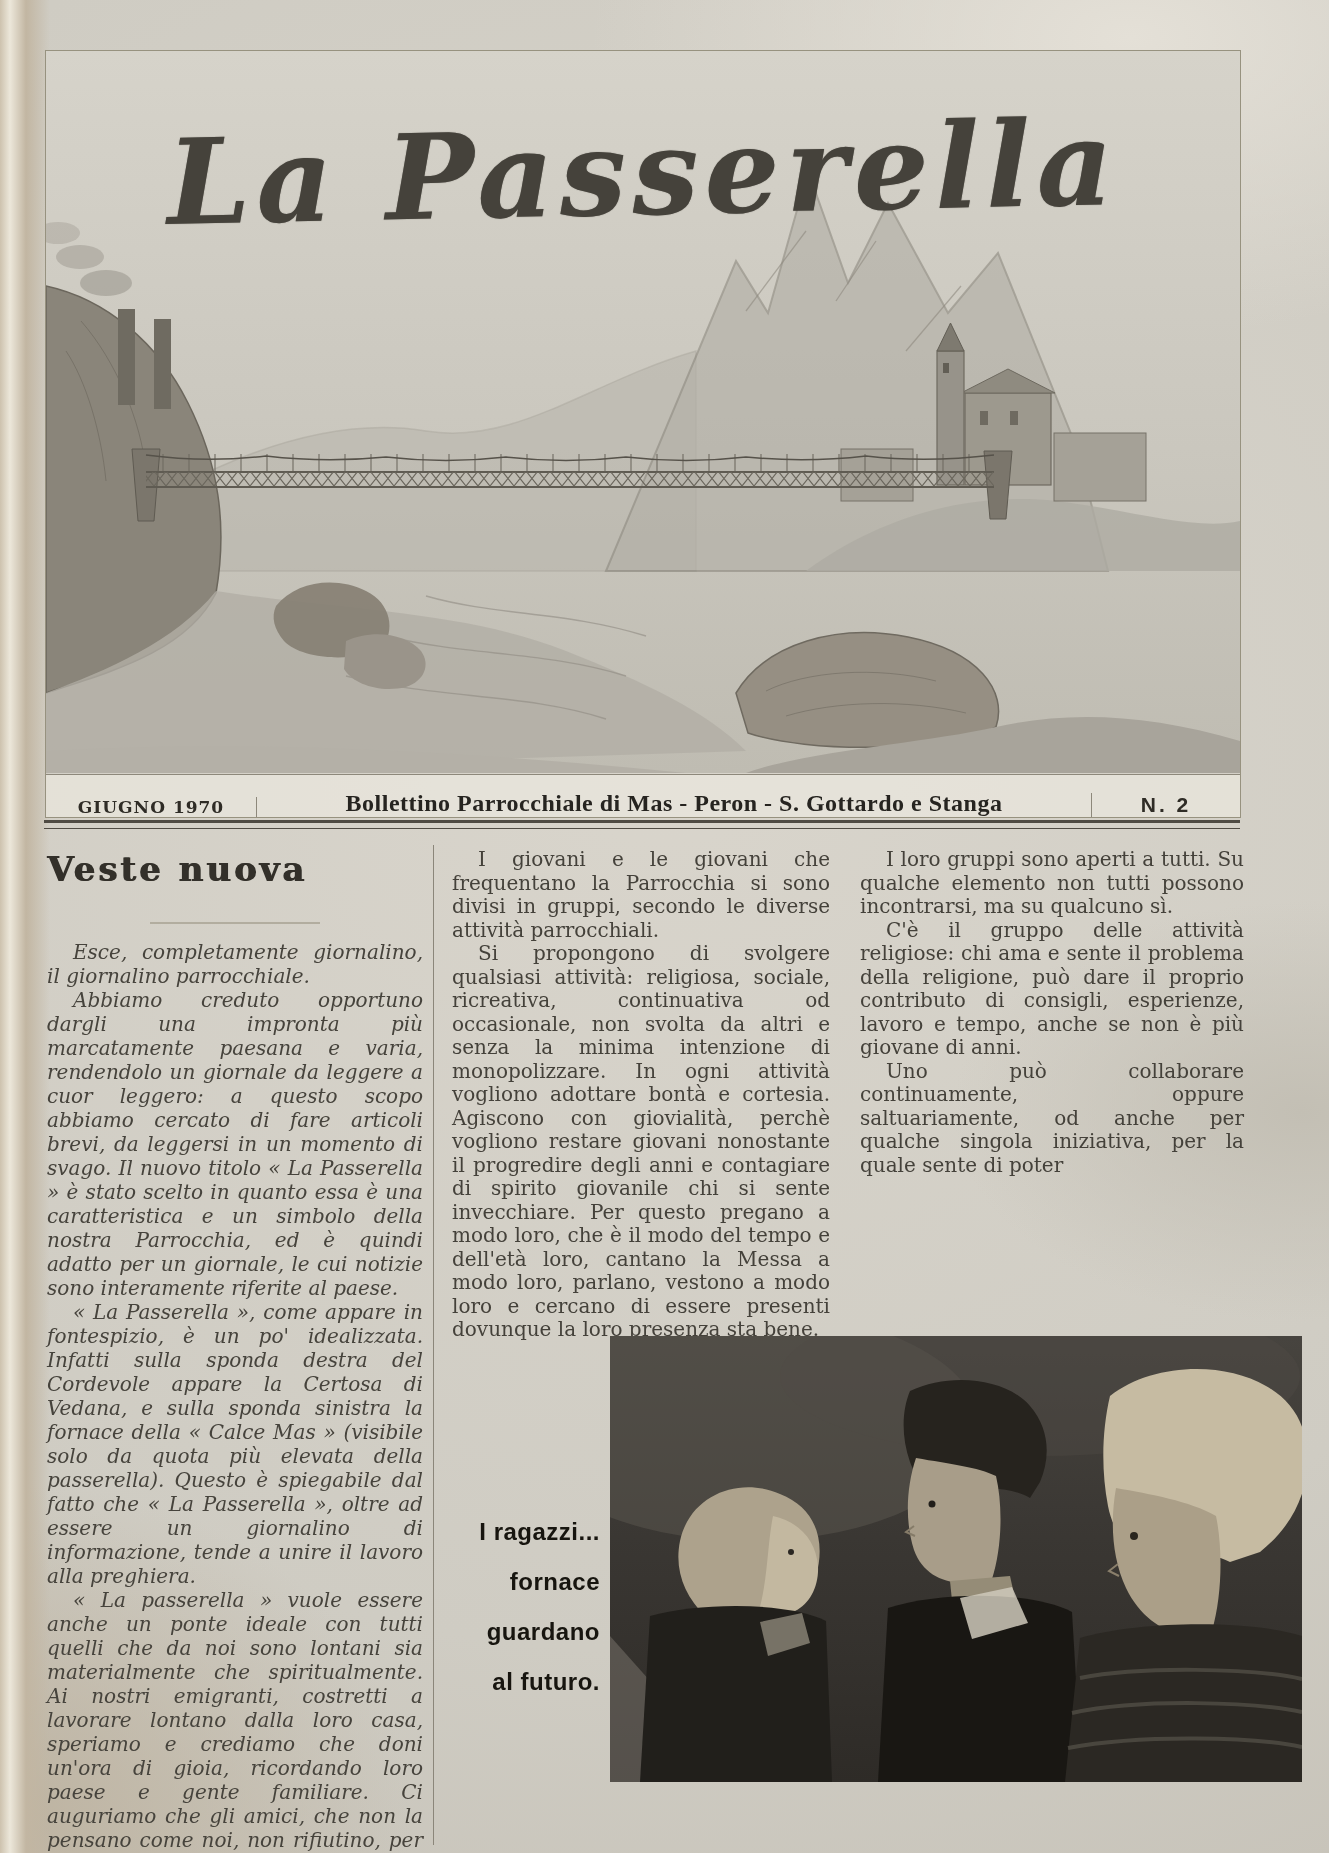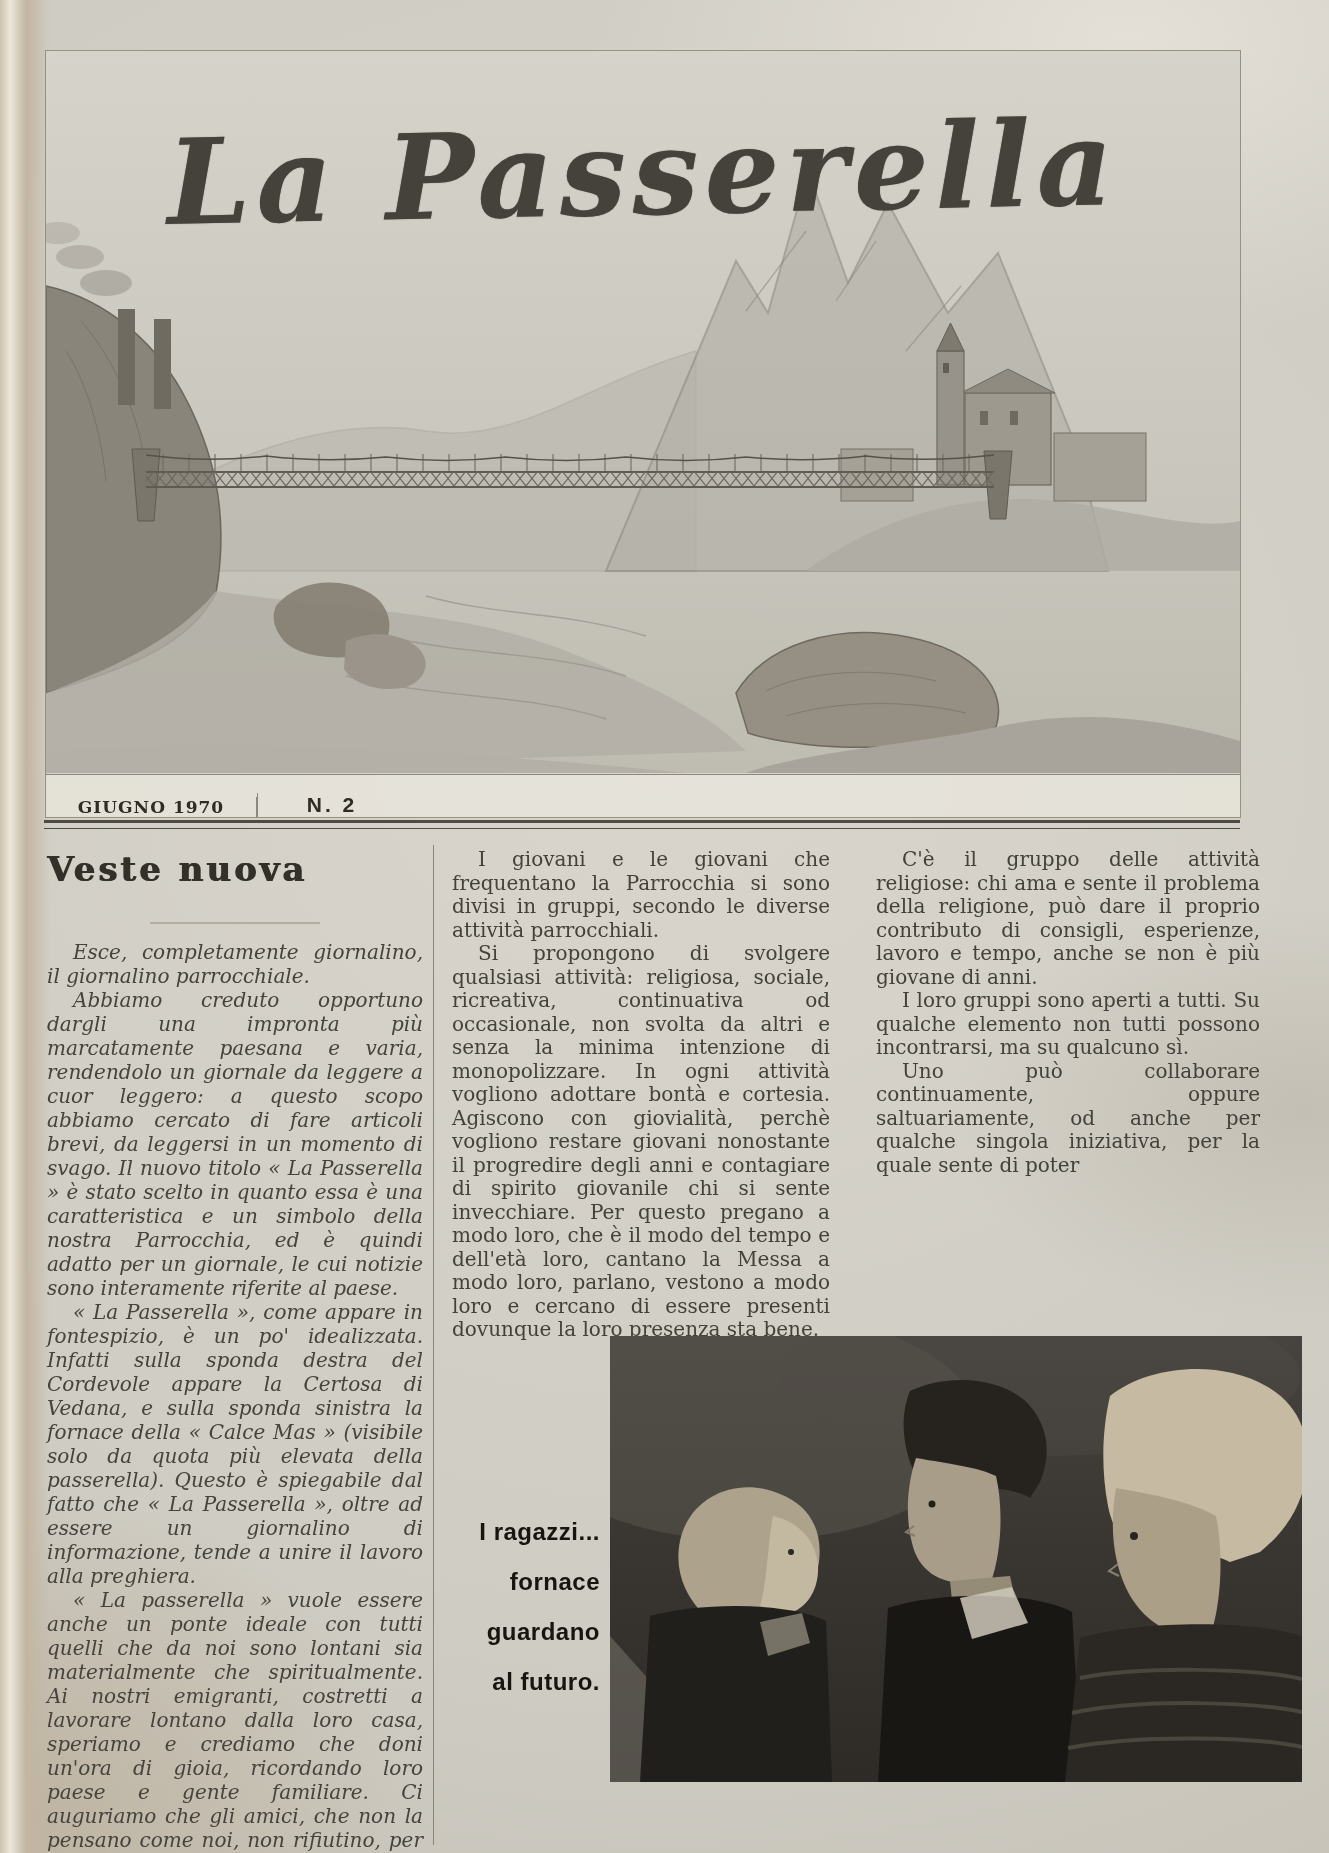--- a/index.html
+++ b/index.html
@@ -47,21 +47,21 @@
   
   .ragazzi{position:absolute;left:452px;top:842px;width:852px;height:1011px;}
   .rg-header{position:relative;height:112px;}
   .rg-title{
     margin:0;padding-top:28px;text-align:center;
     font-size:55px;line-height:60px;font-weight:bold;letter-spacing:.48em;padding-left:.3em;
     color:#2b2823;text-shadow:1px 0 0 #2b2823;
   }
   .rg-head-sil{position:absolute;left:40px;top:22px;width:58px;height:86px;}
   .rg-boy-sil{position:absolute;right:96px;top:8px;width:48px;height:103px;}
-  .rg-cols{display:flex;gap:46px;margin-top:6px;}
+  .rg-cols{display:flex;gap:30px;margin-top:6px;}
   .rg-col{text-align:justify;}
   .rg-col-1{flex:0 0 378px;}
   .rg-col-2{flex:0 0 384px;}
   .rg-col p{margin:0;text-indent:26px;font-size:20px;line-height:23.5px;color:#44413a;}
   
   .photo-caption{position:absolute;left:0;top:676px;width:148px;text-align:right;font-family:"Liberation Sans",sans-serif;font-weight:bold;font-size:24px;color:#17150f;}
   .photo-caption div{margin-bottom:22px;letter-spacing:.5px;}
   .boys-photo{position:absolute;left:158px;top:494px;width:692px;height:446px;}
   .boys-photo svg{display:block;width:100%;height:100%;}
 </style>
@@ -125,20 +125,21 @@
         <path d="M300,590 C325,578 360,582 375,600 C385,614 378,630 360,636 C335,642 308,634 298,618 Z" fill="#9a948a"></path>
         <path d="M690,642 C720,592 792,572 862,586 C932,600 962,640 950,676 C900,702 760,702 702,682 Z" fill="#968f83" stroke="#6f6a60" stroke-width="1.5"></path>
         <path d="M720,640 C760,620 830,615 890,630 M740,665 C790,650 860,648 920,662" stroke="#6f6a60" stroke-width="1" fill="none" opacity=".6"></path>
         <path d="M950,676 C1020,660 1100,662 1194,690 L1194,722 L700,722 C760,700 880,692 950,676 Z" fill="#a8a49b"></path>
         <path d="M0,700 C200,688 420,700 640,722 L0,722 Z" fill="#b4b0a7"></path>
       </svg>
       <div class="masthead-title">La Passerella</div>
     </div>
     <div class="masthead-banner">
       <div class="banner-cell banner-date">GIUGNO 1970</div>
+      <div class="banner-cell banner-main">Bollettino Parrocchiale di Mas - Peron - S. Gottardo e Stanga</div>
       <div class="banner-cell banner-issue">N. 2</div>
     </div>
   </div>
   <div class="double-rule"></div>
 
   <div class="left-article">
     <h2 class="left-title">Veste nuova</h2>
     <div class="title-rule"></div>
     <p>Esce, completamente giornalino, il giornalino parrocchiale.</p>
     <p>Abbiamo creduto opportuno dargli una impronta più marcatamente paesana e varia, rendendolo un giornale da leggere a cuor leggero: a questo scopo abbiamo cercato di fare articoli brevi, da leggersi in un momento di svago. Il nuovo titolo « La Passerella » è stato scelto in quanto essa è una caratteristica e un simbolo della nostra Parrocchia, ed è quindi adatto per un giornale, le cui notizie sono interamente riferite al paese.</p>
@@ -149,22 +150,22 @@
 
   <div class="vdivider"></div>
 
   <section class="ragazzi">
     <div class="rg-cols">
       <div class="rg-col rg-col-1">
         <p>I giovani e le giovani che frequentano la Parrocchia si sono divisi in gruppi, secondo le diverse attività parrocchiali.</p>
         <p>Si propongono di svolgere qualsiasi attività: religiosa, sociale, ricreativa, continuativa od occasionale, non svolta da altri e senza la minima intenzione di monopolizzare. In ogni attività vogliono adottare bontà e cortesia. Agiscono con giovialità, perchè vogliono restare giovani nonostante il progredire degli anni e contagiare di spirito giovanile chi si sente invecchiare. Per questo pregano a modo loro, che è il modo del tempo e dell'età loro, cantano la Messa a modo loro, parlano, vestono a modo loro e cercano di essere presenti dovunque la loro presenza sta bene.</p>
       </div>
       <div class="rg-col rg-col-2">
+        <p>I loro gruppi sono aperti a tutti. Su qualche elemento non tutti possono incontrarsi, ma su qualcuno sì.</p>
         <p>C'è il gruppo delle attività religiose: chi ama e sente il problema della religione, può dare il proprio contributo di consigli, esperienze, lavoro e tempo, anche se non è più giovane di anni.</p>
-        <p>I loro gruppi sono aperti a tutti. Su qualche elemento non tutti possono incontrarsi, ma su qualcuno sì.</p>
         <p>Uno può collaborare continuamente, oppure saltuariamente, od anche per qualche singola iniziativa, per la quale sente di poter</p>
       </div>
     </div>
 
     <div class="photo-caption">
       <div>I ragazzi...</div>
       <div>fornace</div>
       <div>guardano</div>
       <div>al futuro.</div>
     </div>

